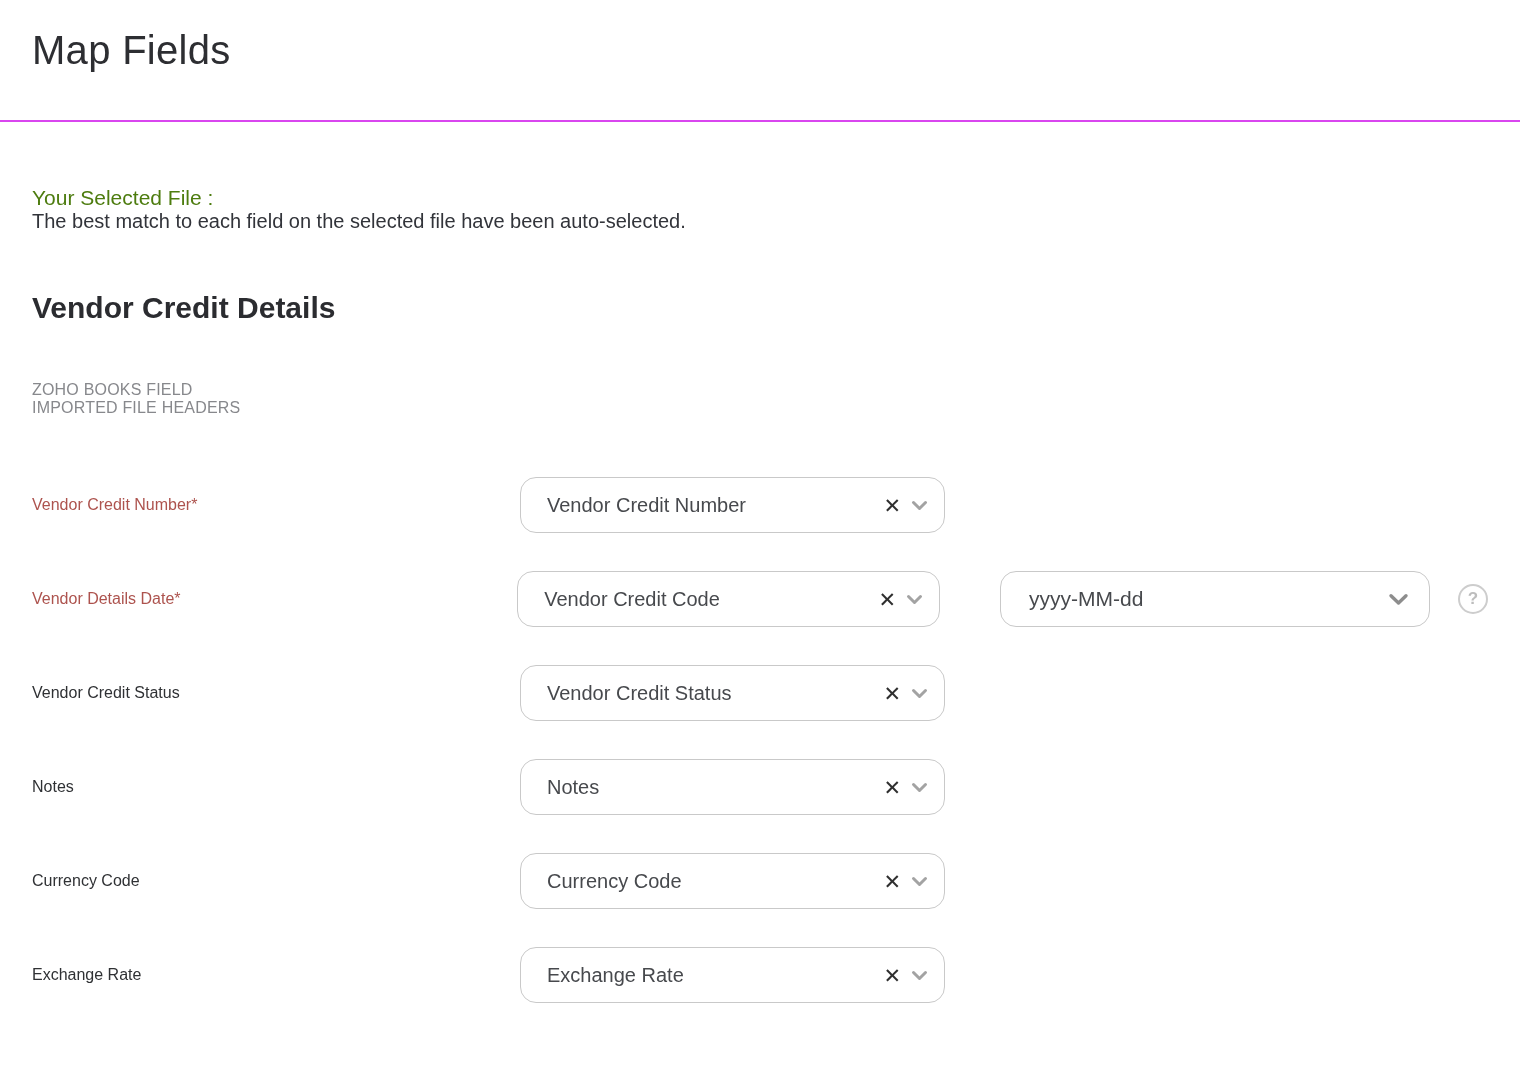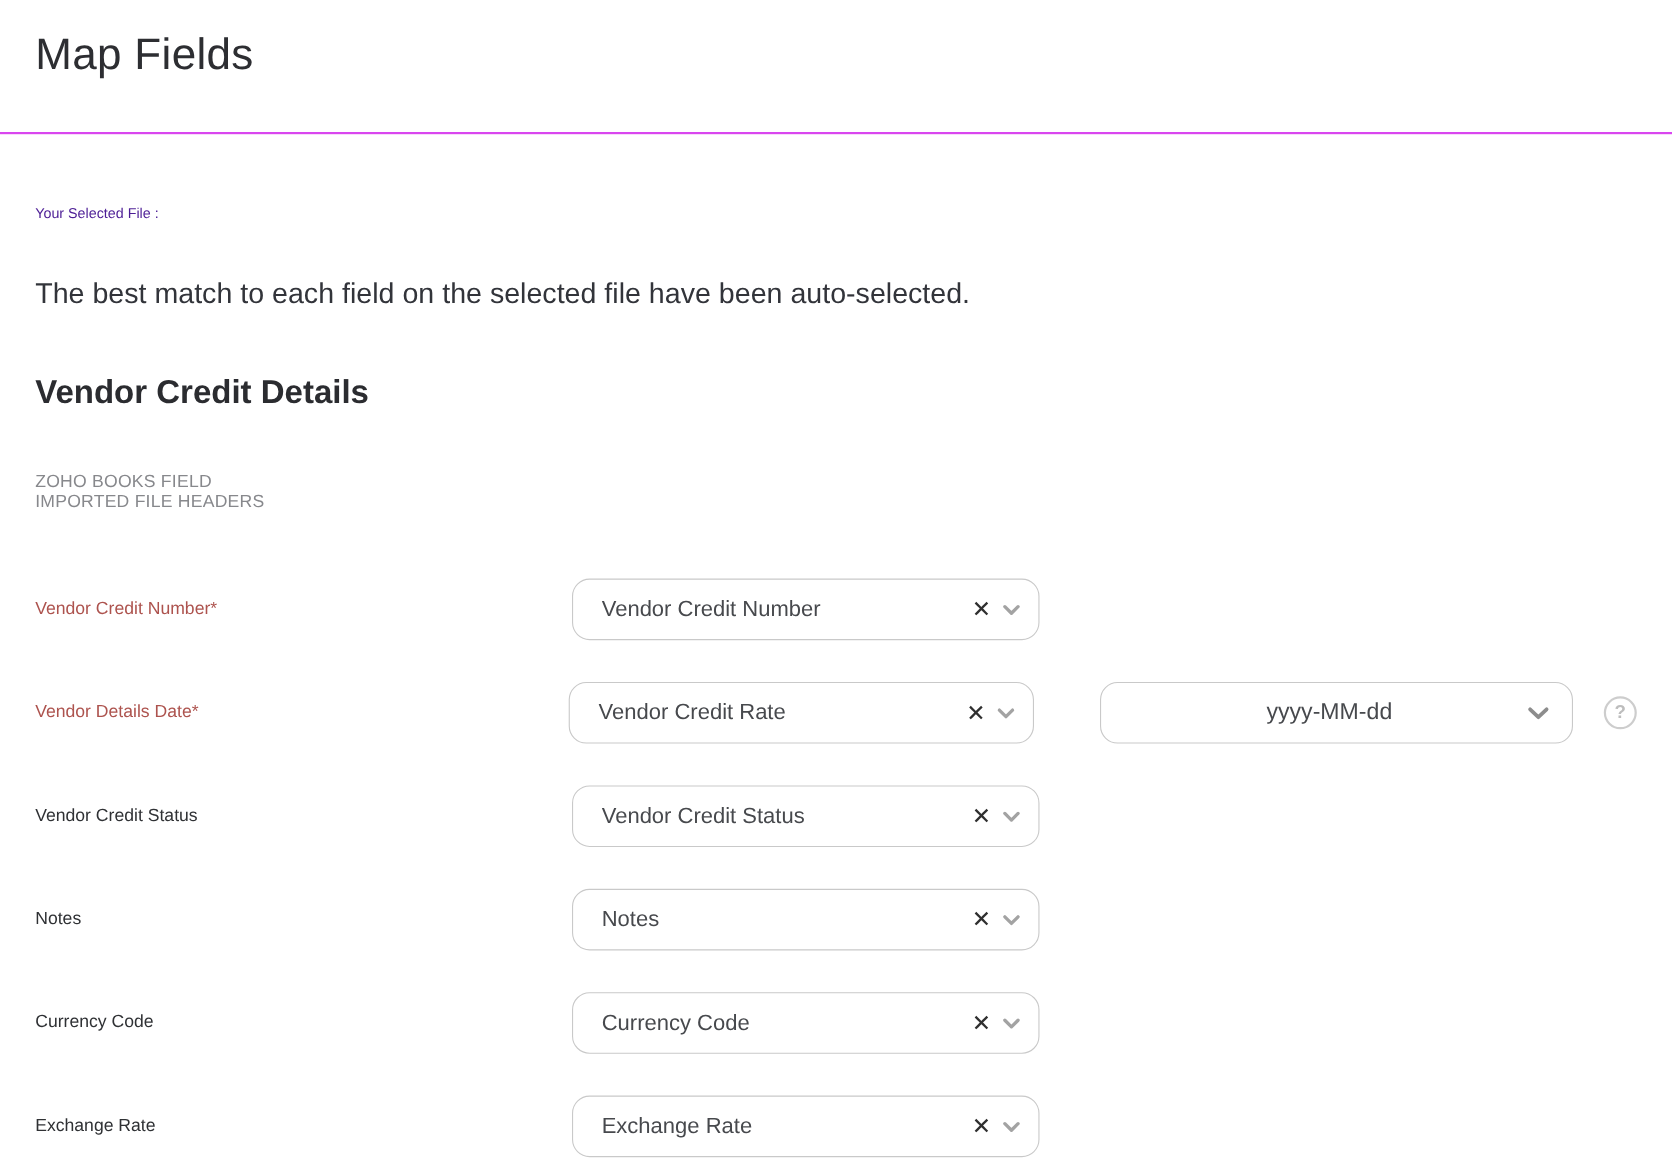--- a/index.html
+++ b/index.html
@@ -31,37 +31,36 @@
   }
 
   .content { padding: 0 32px; }
 
   
   .file-row {
     margin-top: 64px;
     display: flex;
     align-items: center;
   }
-  .file-label { font-size: 13px; color: #4c1d95; }
+  .file-label { font-size: 21px; color: #4d7c0f; }
   .file-chip {
     margin-left: 10px;
     background: #f8eff1;
     color: #bc3d52;
     font-family: "Liberation Mono", monospace;
     font-weight: 700;
     font-size: 26px;
     letter-spacing: 2px;
     padding: 3px 26px 7px;
     border-radius: 6px;
     white-space: nowrap;
   }
 
   .description {
-    margin-top: 50px;
-    font-size: 26px;
+    font-size: 20px;
     color: #32343a;
   }
 
   .section-title {
     margin-top: 58px;
     font-size: 30px;
     font-weight: 700;
     color: #2b2c30;
   }
 
@@ -111,21 +110,21 @@
   .clear {
     font-size: 21px;
     color: #2f2f2f;
     margin-right: 10px;
     line-height: 1;
     cursor: pointer;
   }
   .chev { display: flex; align-items: center; }
 
   .format-group { display: flex; align-items: center; margin-left: 60px; }
-  .format-select { width: 430px; padding: 0 20px 0 28px; text-align: center; }
+  .format-select { width: 430px; padding: 0 20px 0 28px; }
   .format-select .select-value { font-size: 21px; }
 
   .help-circle {
     box-sizing: border-box;
     width: 30px;
     height: 30px;
     margin-left: 28px;
     border: 2px solid #cdcdcd;
     border-radius: 50%;
     display: flex;
@@ -170,21 +169,21 @@
               <path d="M2.5 2.5 L8.5 8.5 L14.5 2.5" fill="none" stroke="#a3a3a3" stroke-width="3" stroke-linecap="round" stroke-linejoin="round"></path>
             </svg>
       </span>
     </div>
 
   </div>
 
   <div class="map-row">
     <div class="field-label required">Vendor Details Date*</div>
     <div class="select-box">
-      <span class="select-value">Vendor Credit Rate</span>
+      <span class="select-value">Vendor Credit Code</span>
       <span class="clear">✕</span>
       <span class="chev">
         <svg width="17" height="11" viewBox="0 0 17 11">
               <path d="M2.5 2.5 L8.5 8.5 L14.5 2.5" fill="none" stroke="#a3a3a3" stroke-width="3" stroke-linecap="round" stroke-linejoin="round"></path>
             </svg>
       </span>
     </div>
     <div class="format-group">
       <div class="select-box format-select">
         <span class="select-value">yyyy-MM-dd</span>

